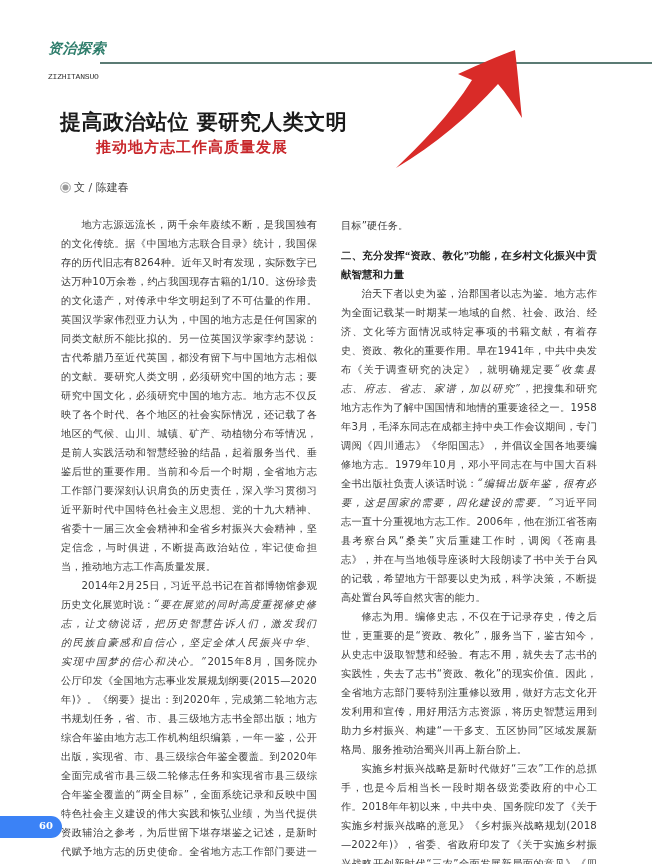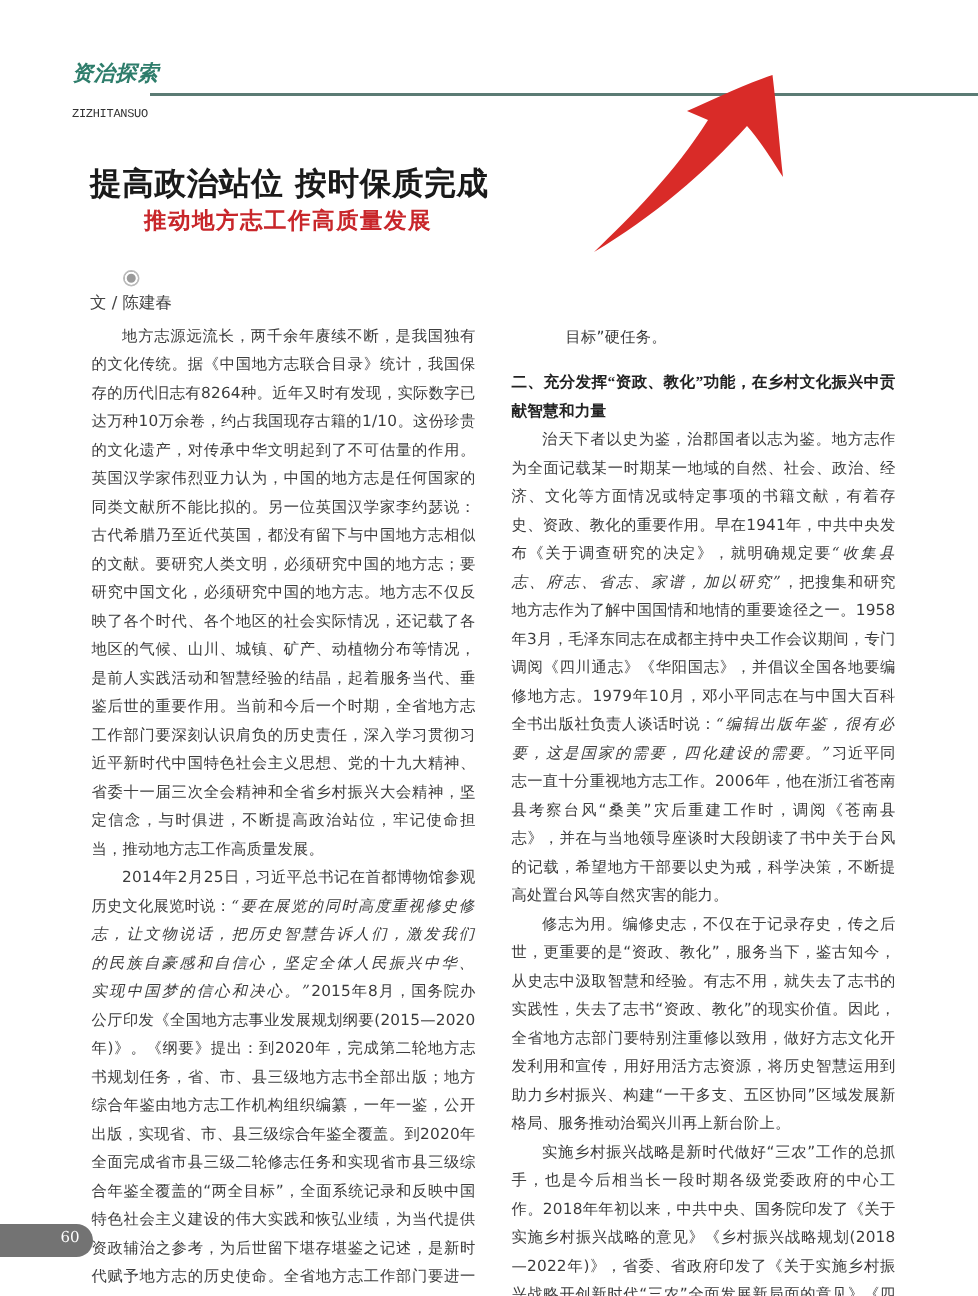--- a/index.html
+++ b/index.html
@@ -9,49 +9,49 @@
                font-family:"DejaVu Serif", serif; letter-spacing:0.5px;font-style:italic; }
   .header-en { position:absolute; left:48px; top:72px; font-size:8px; color:#333;
                font-family:Liberation Mono, monospace; letter-spacing:-0.2px; }
   .header-rule { position:absolute; left:100px; right:0; top:62px; height:2px; background:#5b7b74; }
   .arrow { position:absolute; left:380px; top:40px; width:160px; height:140px; }
   .title1 { position:absolute; left:60px; top:108px; font-size:21px; font-weight:bold; color:#1a1a1a;
             letter-spacing:0.5px; white-space:nowrap; }
   .title2 { position:absolute; left:96px; top:138px; font-size:15px; font-weight:bold; color:#c8262a;
             letter-spacing:1px; white-space:nowrap; }
   .byline { position:absolute; left:60px; top:180px; font-size:11px; color:#444;
-            font-family:"DejaVu Sans", sans-serif; display:flex; align-items:center; gap:3px;flex-direction:column; }
+            font-family:"DejaVu Sans", sans-serif; display:flex; align-items:center; gap:3px; }
   .byline .dot { width:9px; height:9px; border-radius:50%; background:#9a9a9a; border:1px solid #bbb;
                  box-shadow: inset 0 0 0 1.5px #ffffff; }
   .col { position:absolute; top:215px; font-size:10.2px; line-height:19px; color:#3c3c3c;
          font-family:"DejaVu Sans", sans-serif; text-align:justify; letter-spacing:0.15px; }
   .col-left { left:61px; width:256px; }
   .col-right { left:341px; width:256px; top:216px; }
   .col p { margin:0; text-indent:2em; }
-  .col p.noindent { text-indent:0;margin-left:36px; }
+  .col p.noindent { text-indent:0; }
   .col h3 { margin:11px 0 0 0; font-size:10.4px; line-height:19px; font-weight:bold; color:#222;
             font-family:Liberation Serif, serif; }
   .col .quote { font-family:"DejaVu Serif", serif; font-style:italic; letter-spacing:1px; }
-  .page-tab { position:absolute; left:0; top:816px; width:62px; height:22px; background:#737373;
-              border-radius:0 11px 11px 0; }
+  .page-tab { position:absolute; left:0; top:816px; width:62px; height:22px; background:#3b82f6;
+              border-radius:0 11px 11px 0;font-weight:bold; }
   .page-num { position:absolute; right:9px; top:4px; font-size:10px; color:#fff;
               font-family:"DejaVu Serif", serif; }
 </style>
 </head>
 <body>
 
 <div class="header-cn">资治探索</div>
 <div class="header-en">ZIZHITANSUO</div>
 <div class="header-rule"></div>
 
 <svg class="arrow" viewBox="0 0 160 140">
   <path d="M16 128 C 40 105, 70 75, 92 40 L 78 34 C 92 28, 112 18, 135 10 C 138 35, 140 60, 142 78 C 132 62, 125 52, 118 44 C 90 75, 55 105, 16 128 Z" fill="#d92b28"></path>
 </svg>
 
-<div class="title1">提高政治站位 按时保质完成</div>
+<div class="title1">提高政治站位 要研究人类文明</div>
 <div class="title2">推动地方志工作高质量发展</div>
 
 <div class="byline">
   <span class="dot"></span>
   <span>文 / 陈建春</span>
 </div>
 
 <div class="col col-left">
   <p>地方志源远流长，两千余年赓续不断，是我国独有的文化传统。据《中国地方志联合目录》统计，我国保存的历代旧志有8264种。近年又时有发现，实际数字已达万种10万余卷，约占我国现存古籍的1/10。这份珍贵的文化遗产，对传承中华文明起到了不可估量的作用。英国汉学家伟烈亚力认为，中国的地方志是任何国家的同类文献所不能比拟的。另一位英国汉学家李约瑟说：古代希腊乃至近代英国，都没有留下与中国地方志相似的文献。要研究人类文明，必须研究中国的地方志；要研究中国文化，必须研究中国的地方志。地方志不仅反映了各个时代、各个地区的社会实际情况，还记载了各地区的气候、山川、城镇、矿产、动植物分布等情况，是前人实践活动和智慧经验的结晶，起着服务当代、垂鉴后世的重要作用。当前和今后一个时期，全省地方志工作部门要深刻认识肩负的历史责任，深入学习贯彻习近平新时代中国特色社会主义思想、党的十九大精神、省委十一届三次全会精神和全省乡村振兴大会精神，坚定信念，与时俱进，不断提高政治站位，牢记使命担当，推动地方志工作高质量发展。</p>
   <p><span>2014年2月25日，习近平总书记在首都博物馆参观历史文化展览时说：</span><span class="quote">“要在展览的同时高度重视修史修志，让文物说话，把历史智慧告诉人们，激发我们的民族自豪感和自信心，坚定全体人民振兴中华、实现中国梦的信心和决心。”</span><span>2015年8月，国务院办公厅印发《全国地方志事业发展规划纲要(2015—2020年)》。《纲要》提出：到2020年，完成第二轮地方志书规划任务，省、市、县三级地方志书全部出版；地方综合年鉴由地方志工作机构组织编纂，一年一鉴，公开出版，实现省、市、县三级综合年鉴全覆盖。到2020年全面完成省市县三级二轮修志任务和实现省市县三级综合年鉴全覆盖的“两全目标”，全面系统记录和反映中国特色社会主义建设的伟大实践和恢弘业绩，为当代提供资政辅治之参考，为后世留下堪存堪鉴之记述，是新时代赋予地方志的历史使命。全省地方志工作部门要进一步提高认识，加强组织领导，搞好统筹协调，紧紧围绕既定任务，扎实开展工作，按时保质完成“两全</span></p>

